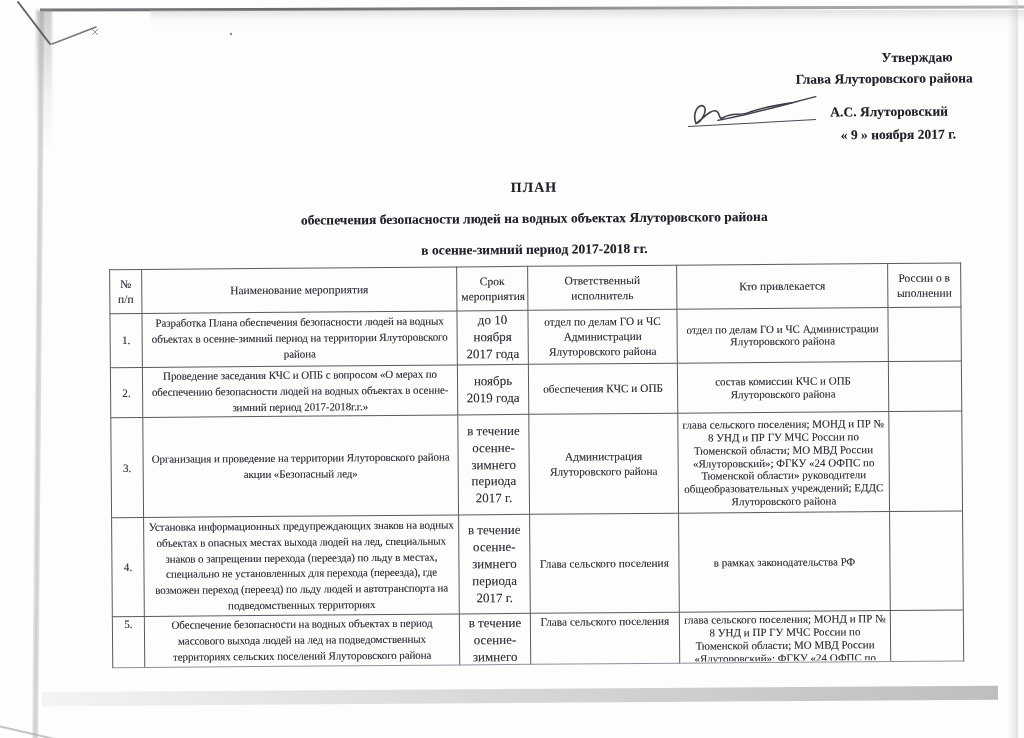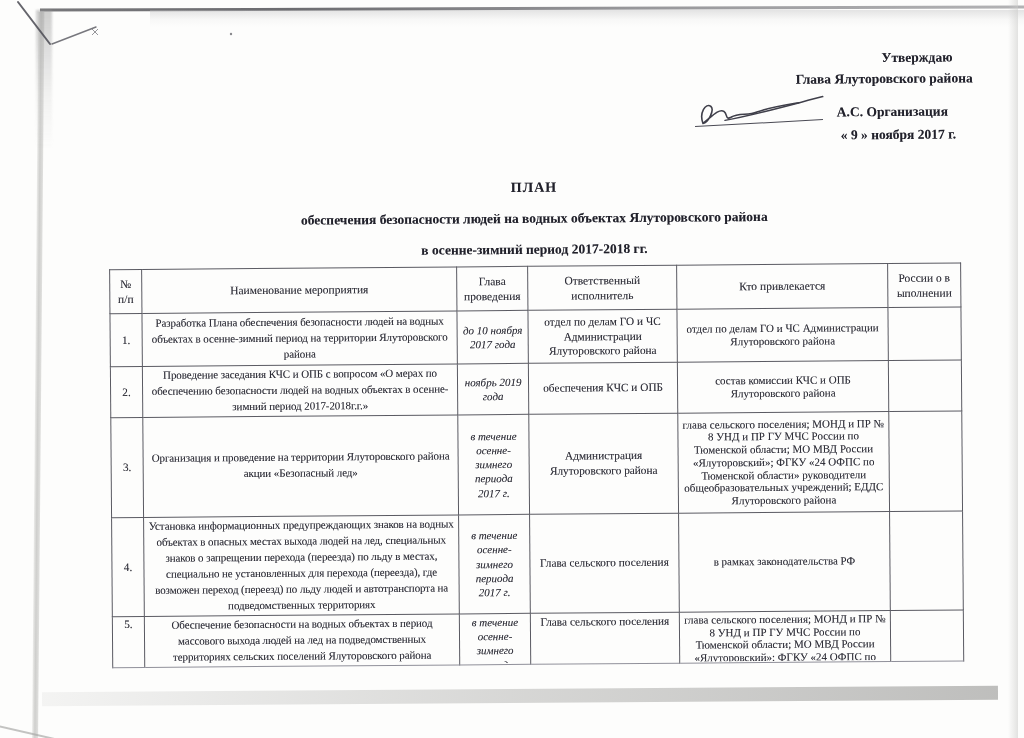--- a/index.html
+++ b/index.html
@@ -74,21 +74,21 @@
     text-shadow:0 0 0.35px rgba(46,46,56,0.4);
   }
   .doc-table td,.doc-table th{
     border:1px solid #5a5a62;padding:1px 4px;text-align:center;
     vertical-align:middle;font-weight:normal;overflow:hidden;
   }
   .doc-table tr.trow-last td{border-bottom:1px solid #90909a;}
   .doc-table th{line-height:1.25;font-size:11.5px;}
   .hdr-mark-inner{display:inline-block;width:58px;word-break:break-all;}
   .cell-name{font-size:11px;line-height:1.45;letter-spacing:-0.1px;}
-  .cell-term{font-size:11px;line-height:1.3;font-style:italic;}
+  .cell-term{font-size:13px;line-height:1.3;}
   .cell-exec{line-height:1.32;}
   .cell-inv{font-size:11px;line-height:1.16;}
   tr.trow-h{height:44px;}
   tr.trow-1{height:53px;}
   tr.trow-2{height:47px;}
   tr.trow-3{height:100px;}
   tr.trow-4{height:99px;}
   tr.trow-5{height:51px;}
   tr.trow-5 td{vertical-align:top;}
   .clip5{height:48px;overflow:hidden;}
@@ -115,21 +115,21 @@
 
   <div class="approval">
     <div class="a1">Утверждаю</div>
     <div class="a2">Глава Ялуторовского района</div>
     <div class="sig-row">
       <svg class="sig-svg" viewBox="0 0 136 36">
         <path d="M10,28 C6,17 13,7 18,11 C22,15 15,27 10,28 C19,21 26,13 31,16 C35,19 32,25 38,22 C46,17 55,21 64,17 C78,12 93,10 106,8" stroke="#3f3f4a" stroke-width="1.6" fill="none" stroke-linecap="round"></path>
         <path d="M32,25 C62,20 98,10 130,2" stroke="#3f3f4a" stroke-width="1.4" fill="none" stroke-linecap="round"></path>
         <path d="M2,31 L130,25" stroke="#4a4a54" stroke-width="1" fill="none"></path>
       </svg>
-      <span>А.С. Организация</span>
+      <span>А.С. Ялуторовский</span>
     </div>
     <div class="a4">«  9 » ноября 2017 г.</div>
   </div>
 
   <div class="title">
     <div class="t1">ПЛАН</div>
     <div class="t2">обеспечения безопасности людей на водных объектах Ялуторовского района</div>
     <div class="t3">в осенне-зимний период 2017-2018 гг.</div>
   </div>
 
@@ -139,21 +139,21 @@
         <col style="width:315px">
         <col style="width:71px">
       <col style="width:149px">
         <col style="width:211px">
         <col style="width:73px">
     </colgroup>
     <tbody>
         <tr class="trow-h">
       <th>№ п/п</th>
       <th>Наименование мероприятия</th>
-      <th>Глава проведения</th>
+      <th>Срок мероприятия</th>
       <th>Ответственный исполнитель</th>
       <th>Кто привлекается</th>
       <th><span class="hdr-mark-inner">России о выполнении</span></th>
     </tr>
     <tr class="trow-1">
       <td>1.</td>
       <td class="cell-name">Разработка Плана обеспечения безопасности людей на водных объектах в осенне-зимний период на территории Ялуторовского района</td>
       <td class="cell-term">до 10 ноября 2017 года</td>
       <td class="cell-exec">отдел по делам ГО и ЧС Администрации Ялуторовского района</td>
       <td class="cell-inv">отдел по делам ГО и ЧС Администрации Ялуторовского района</td>

